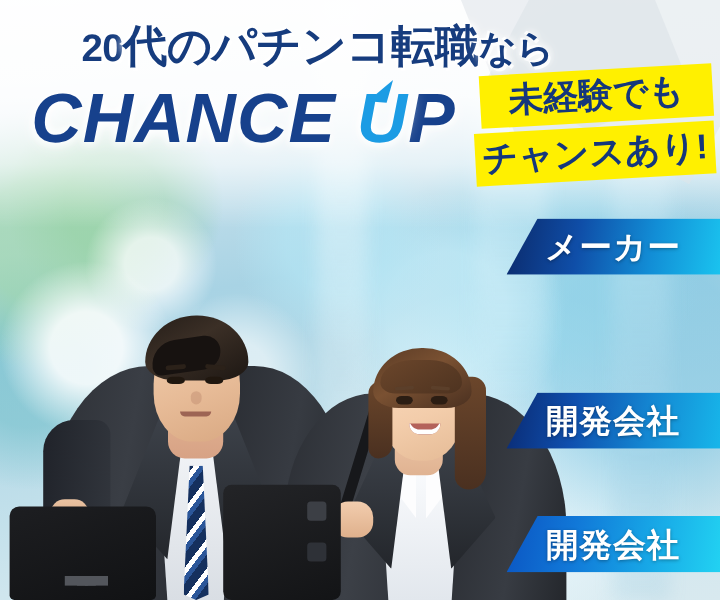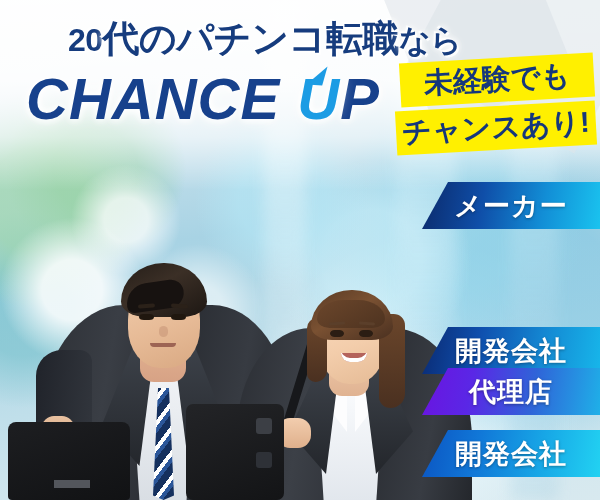--- a/index.html
+++ b/index.html
@@ -411,21 +411,18 @@
   <div class="badge badge-2">
     <span>チャンスあり!</span>
   </div>
 
   <div class="cat cat-0">
     <span class="label">メーカー</span>
   </div>
   <div class="cat cat-2">
     <span class="label">開発会社</span>
   </div>
-  <div class="cat cat-3">
-    <span class="label">代理店</span>
-  </div>
   <div class="cat cat-4">
     <span class="label">開発会社</span>
   </div>
 
 
 </div>
 
 </body></html>

